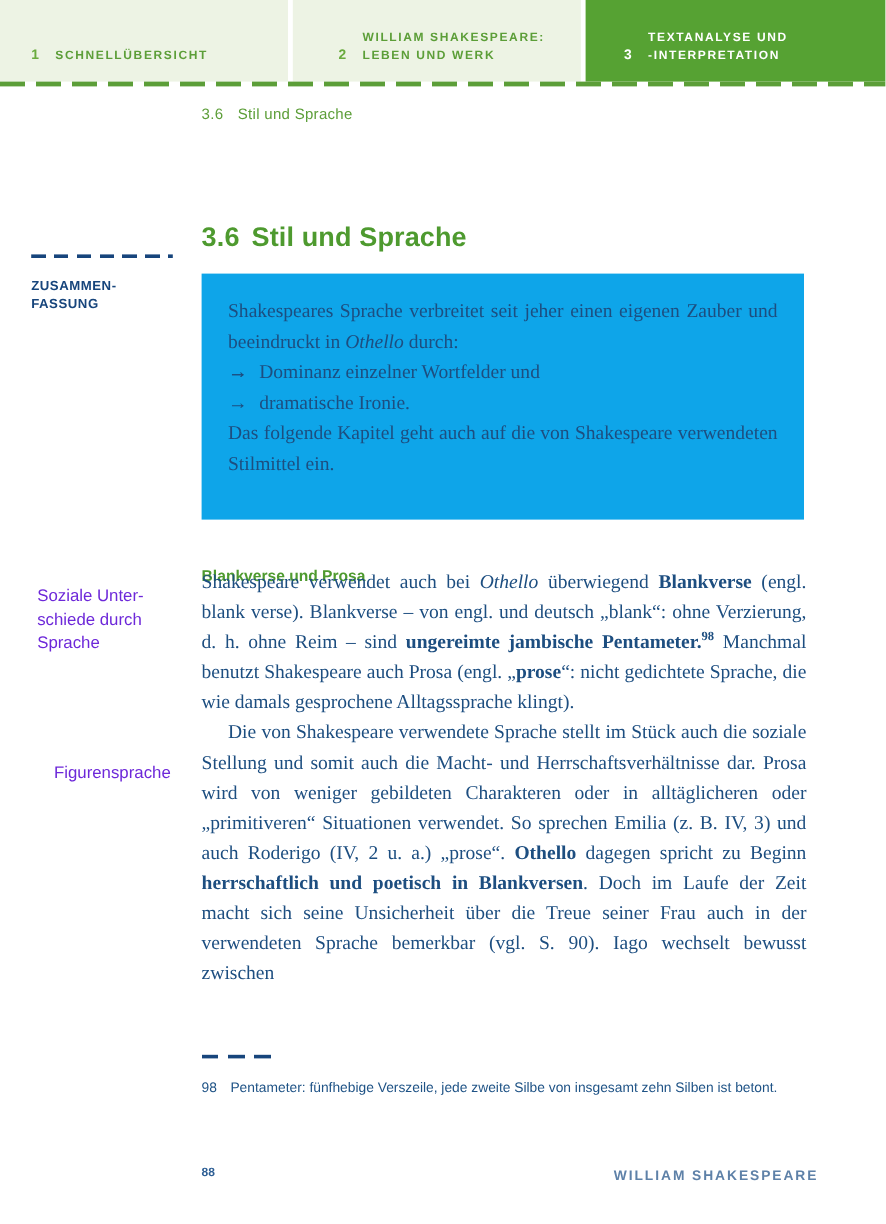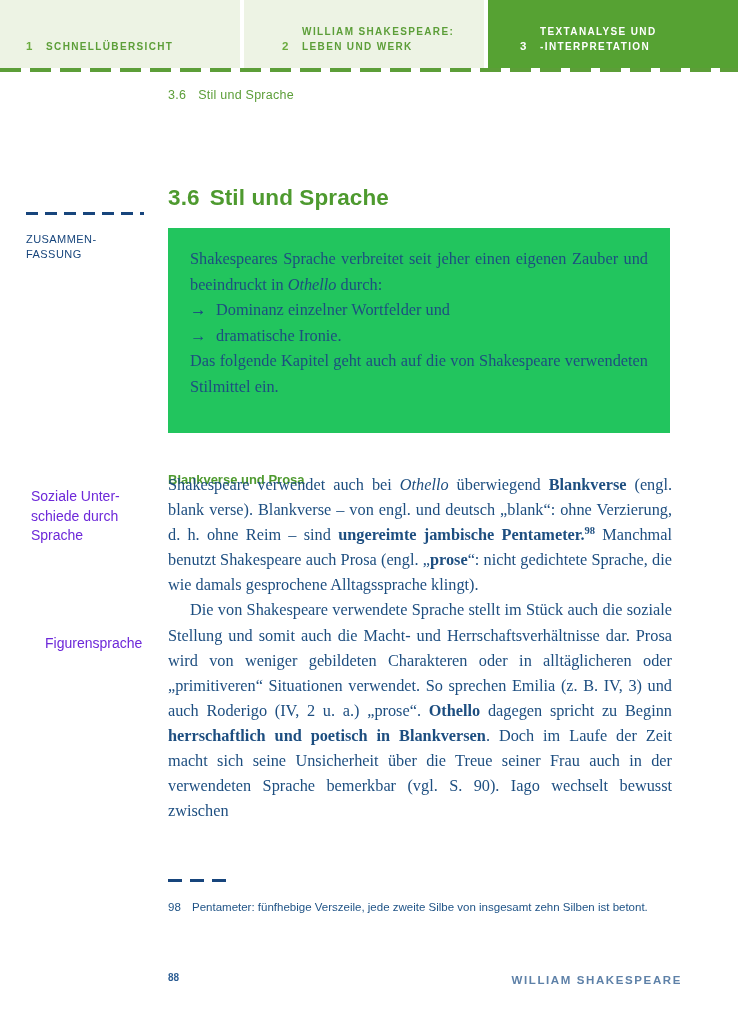--- a/index.html
+++ b/index.html
@@ -100,21 +100,21 @@
     height: 3px;
     background-image: repeating-linear-gradient(to right,
         #17457c 0px, #17457c 12px, transparent 12px, transparent 19px);
   }
   .margin-label-summary {
     position: absolute;
     top: 232px;
     left: 26px;
     width: 120px;
     font-size: 11px;
-    font-weight: 400;
+    font-weight: 700;
     letter-spacing: 0.04em;
     line-height: 15px;
     color: #17457c;
   }
   .margin-note {
     position: absolute;
     width: 118px;
     font-size: 14px;
     line-height: 19.5px;
     color: #6d28d9;
@@ -123,21 +123,21 @@
   .margin-note.n1 { top: 487px; left: 31px; }
   .margin-note.n2 { top: 634px; left: 45px; }
 
   
   .summary-box {
     position: absolute;
     top: 228px;
     left: 168px;
     width: 502px;
     height: 205px;
-    background: #22c55e;
+    background: #0ea5e9;
     box-sizing: border-box;
     padding: 18px 22px 0 22px;
   }
   .summary-text {
     font-family: "Liberation Serif", serif;
     font-size: 16.3px;
     line-height: 25.6px;
     color: #1d4e80;
     text-align: justify;
     margin: 0;

